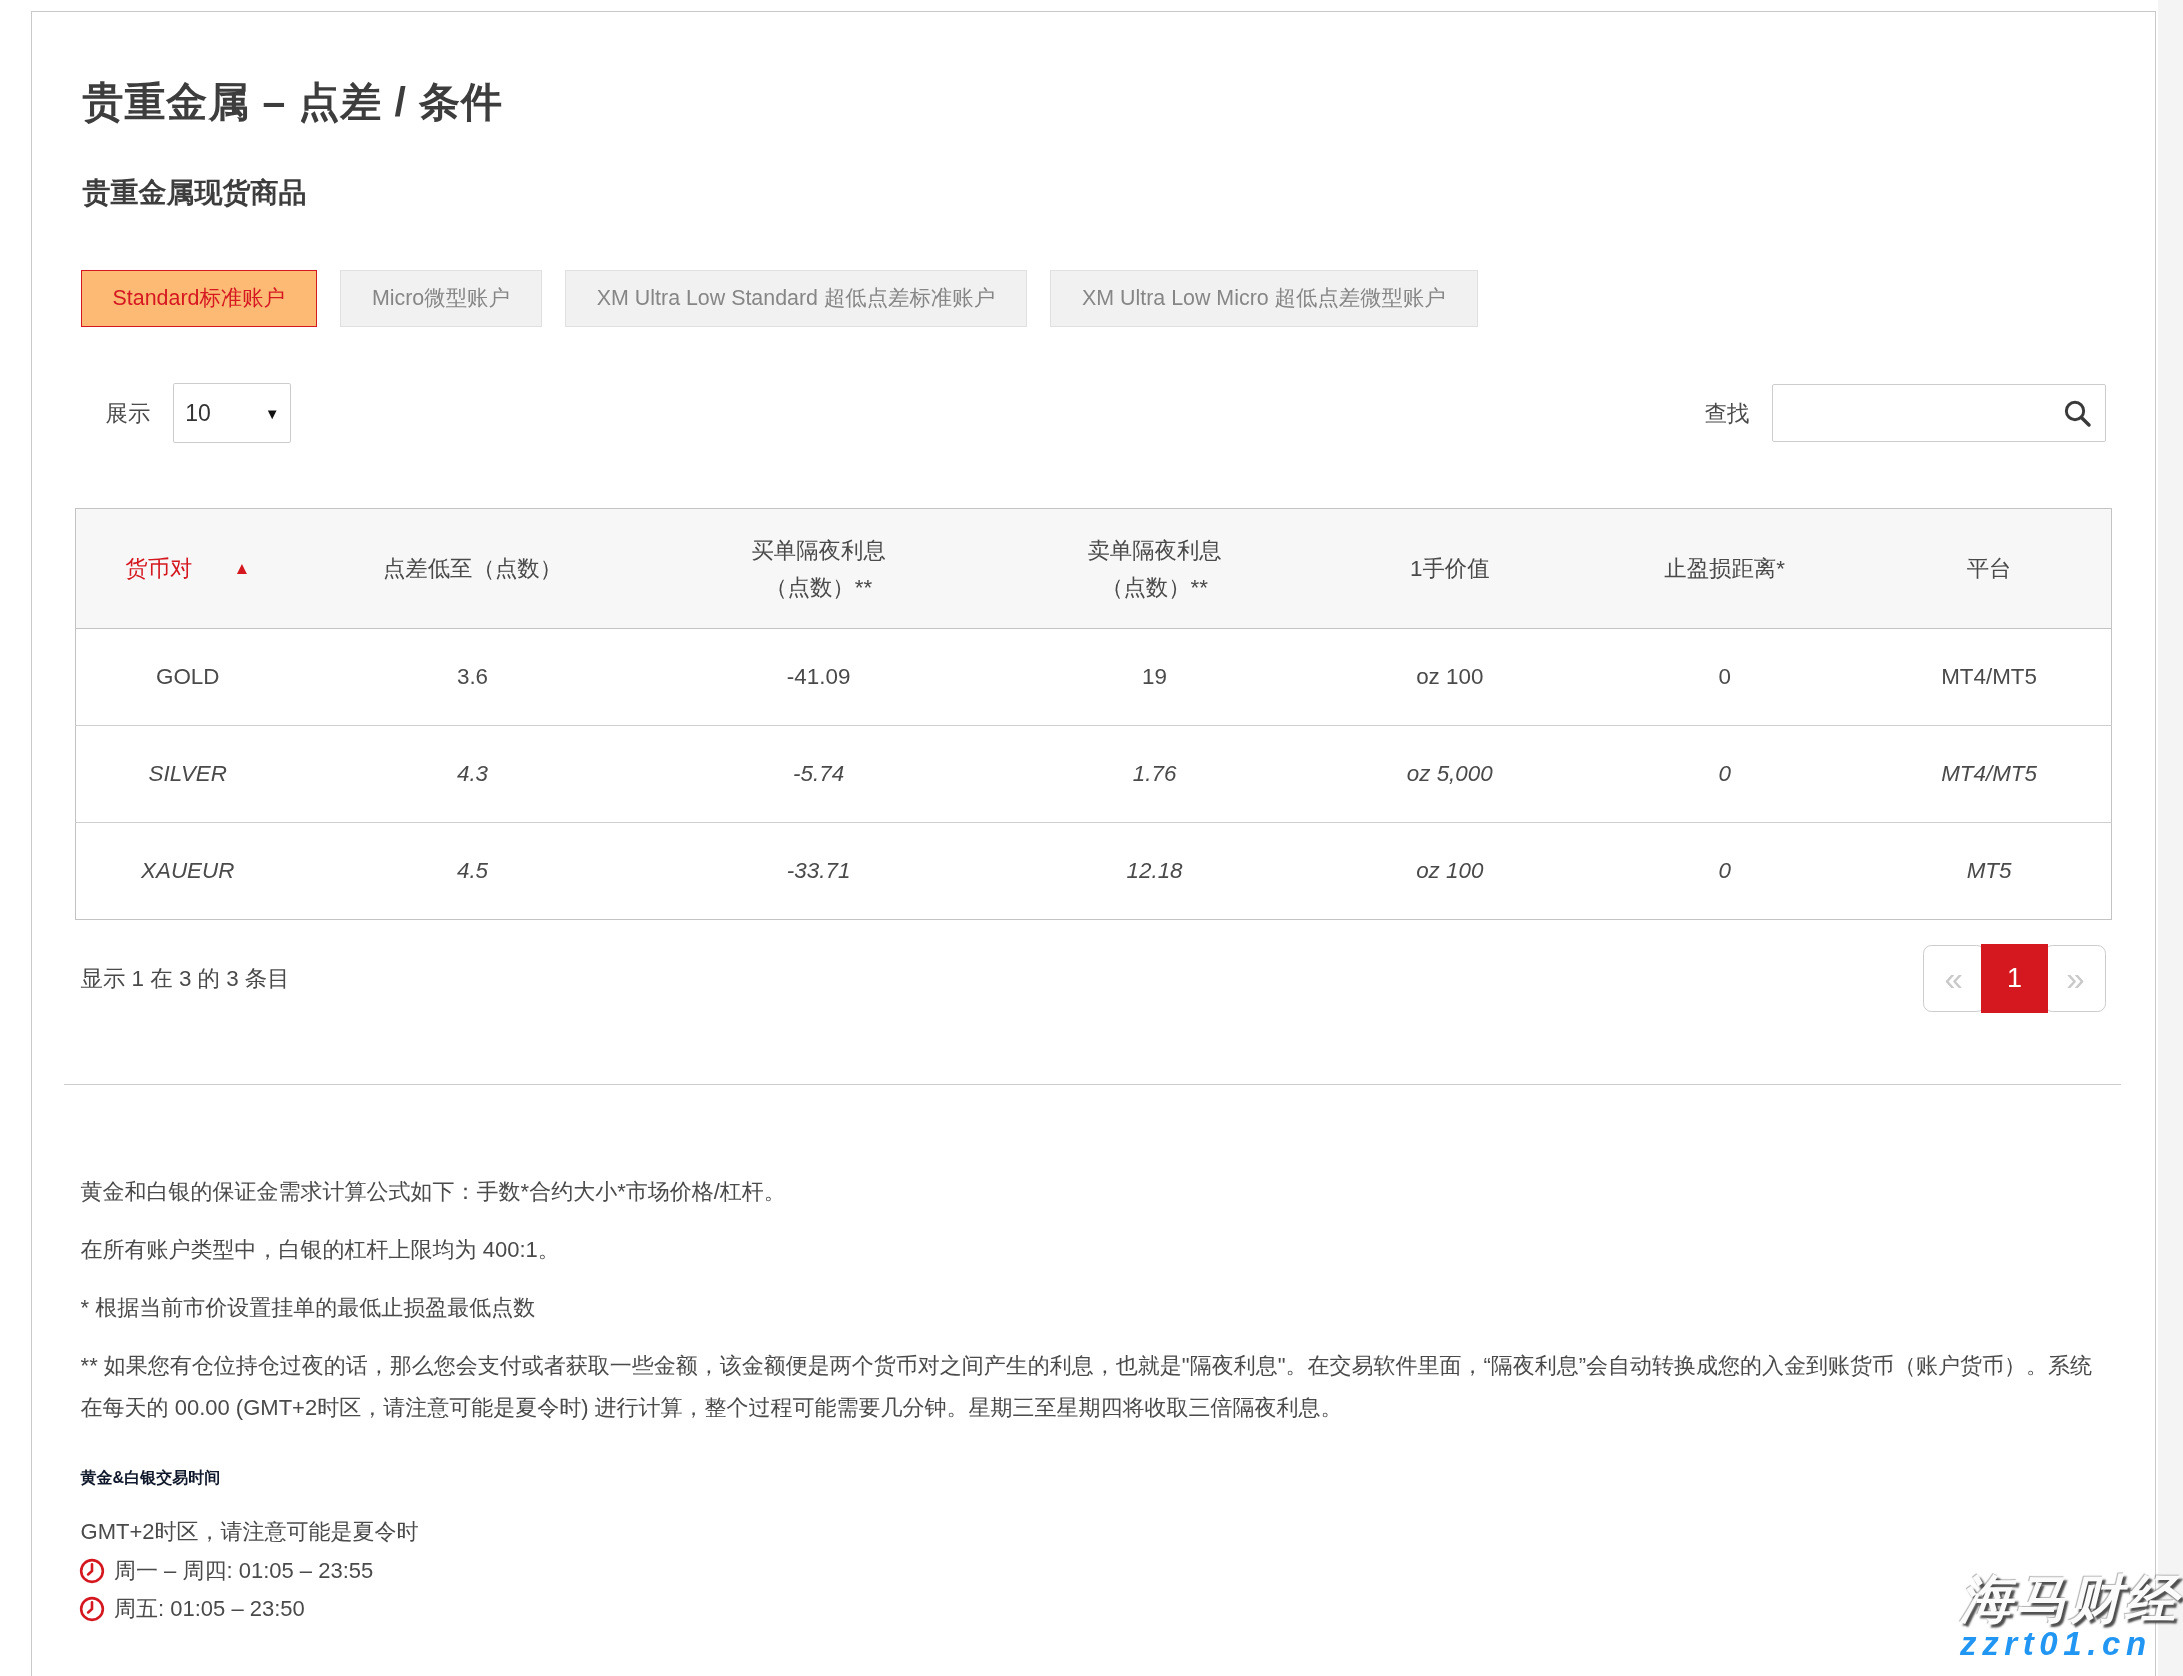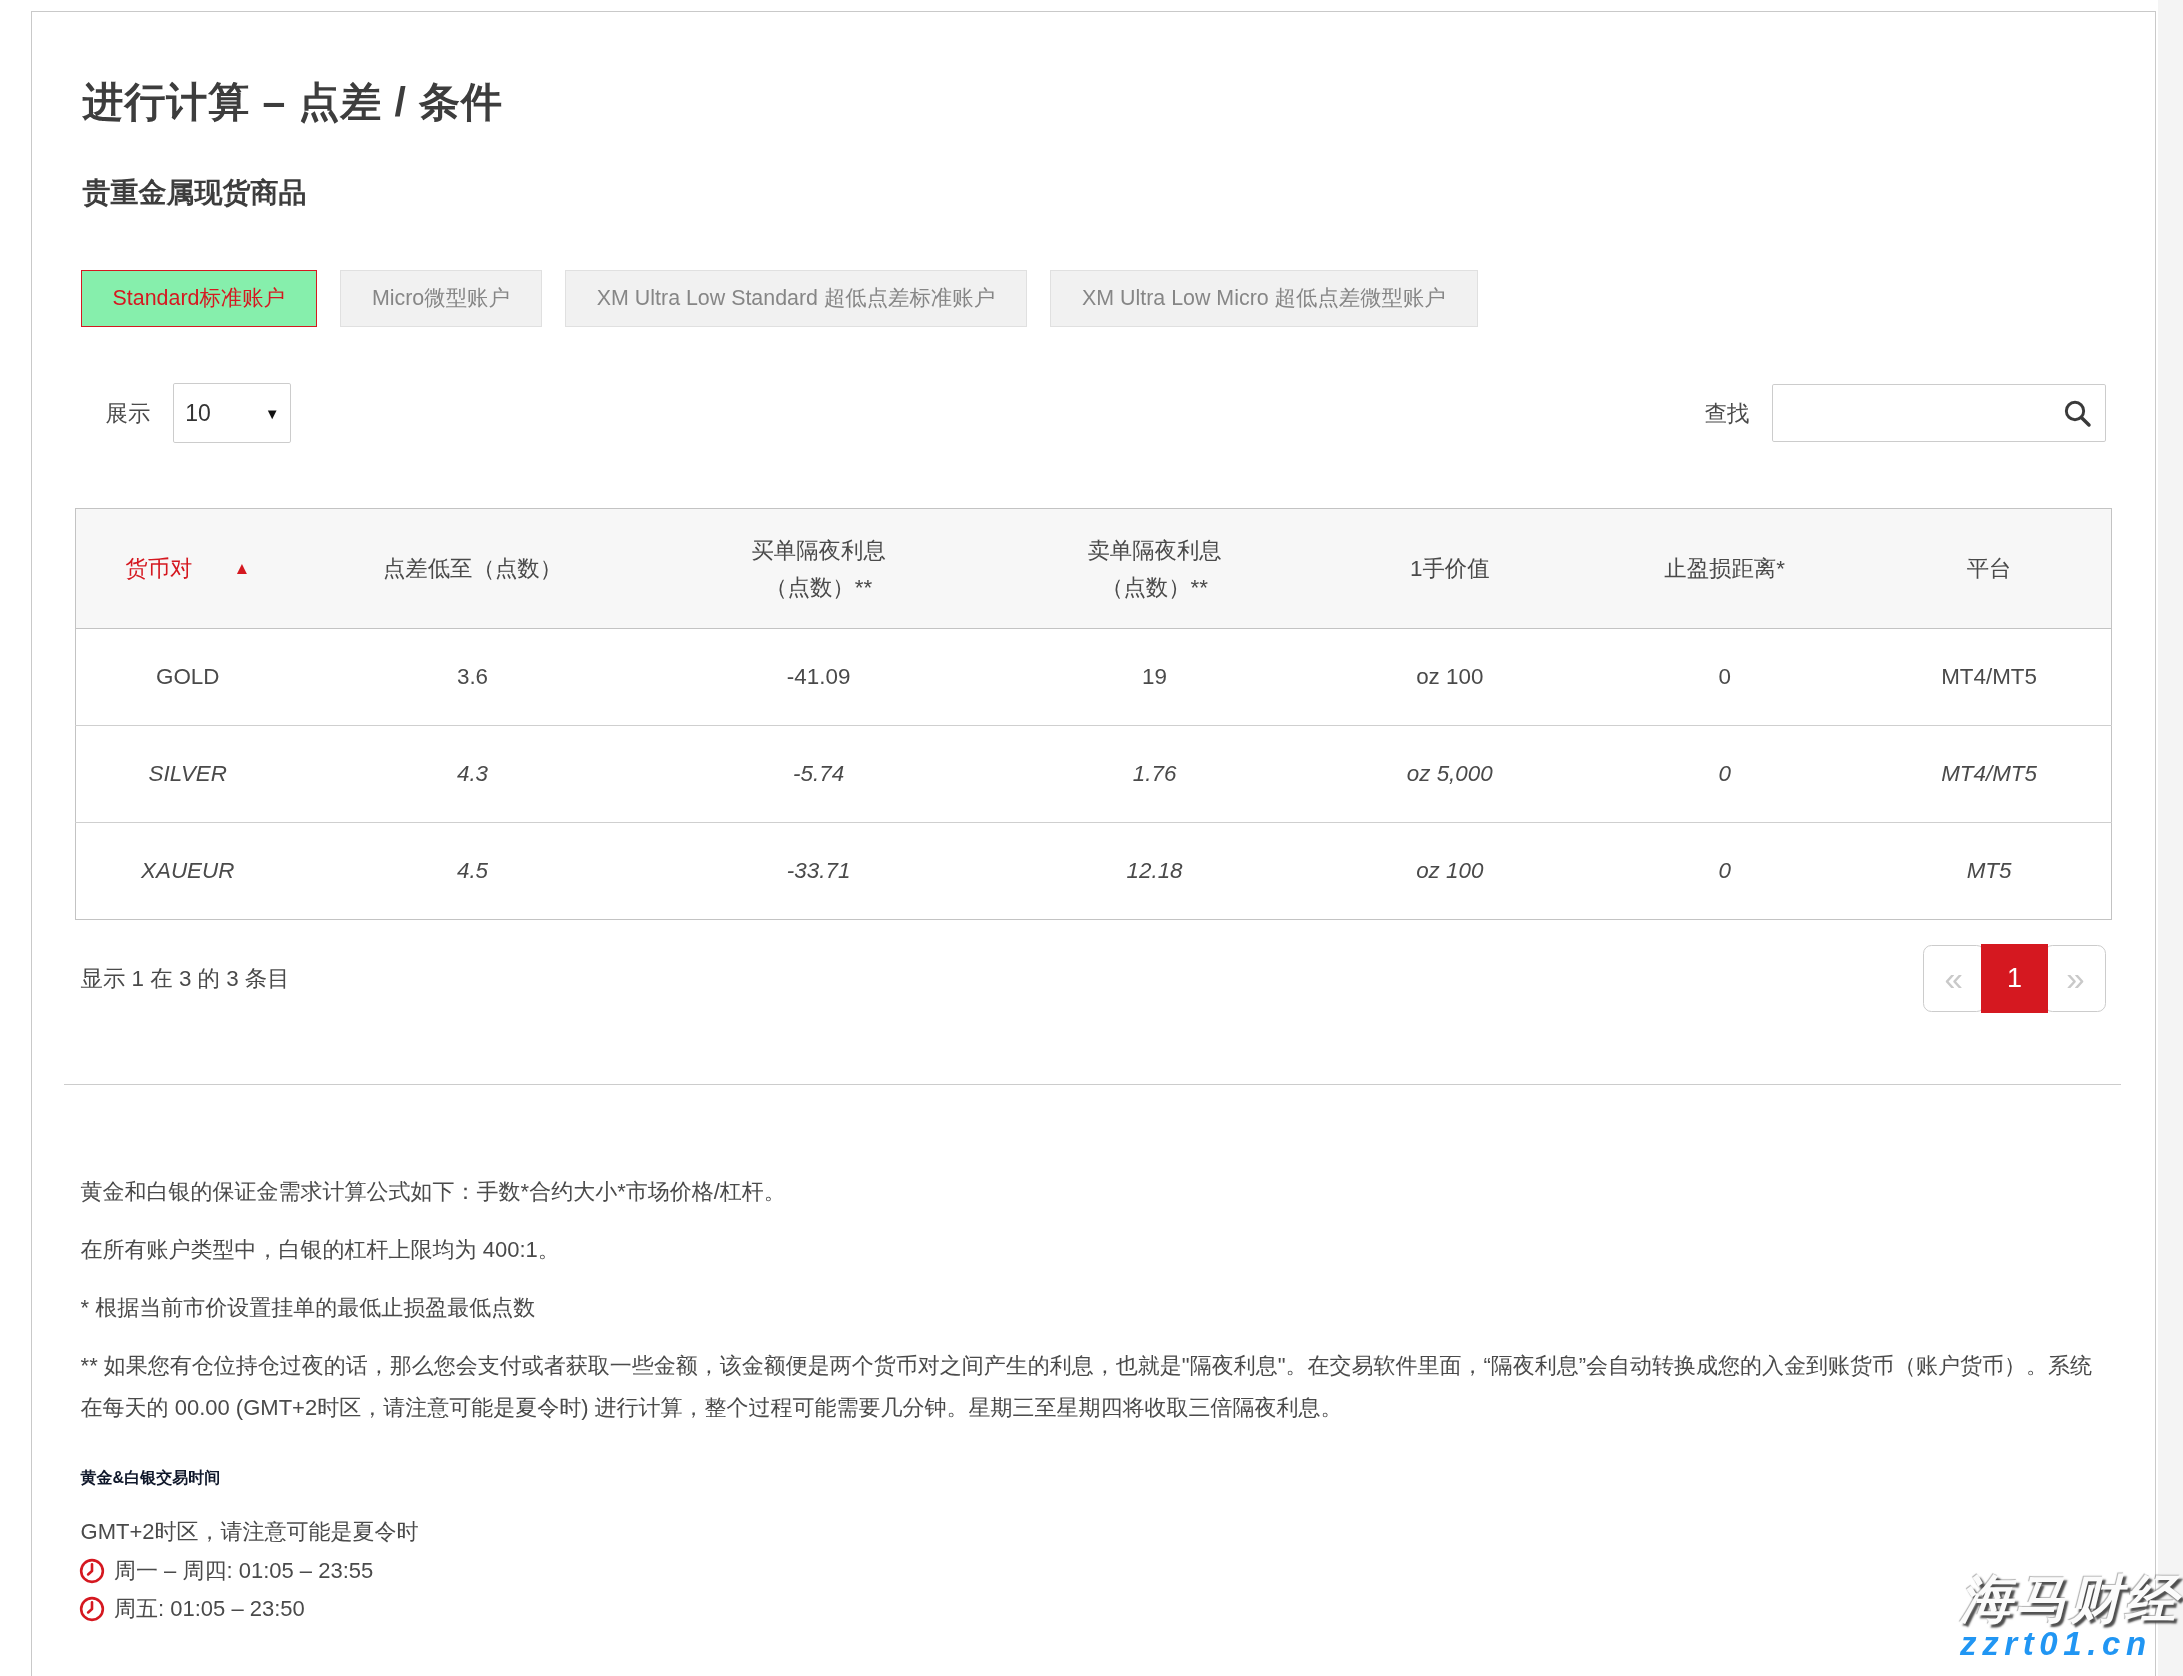--- a/index.html
+++ b/index.html
@@ -16,21 +16,21 @@
     box-sizing:border-box;padding:35px 43px 37px 43px;
   }
   h1.page-title{font-size:41px;font-weight:700;color:#3d3d3d;margin:28px 0 0 7.5px;letter-spacing:0.9px;}
   h2.page-subtitle{font-size:28px;font-weight:700;color:#3d3d3d;margin:44px 0 0 7.5px;}
   .tabs{margin:58px 0 0 5.6px;display:flex;}
   .tab{
     font-size:21.4px;line-height:55px;padding:0 31px;margin-right:23px;
     background:#f1f1f1;border:1.9px solid #e0e0e0;color:#868686;
     cursor:pointer;white-space:nowrap;
   }
-  .tab.active{background:#86efac;border-color:#d51820;color:#d51820;text-align:center;}
+  .tab.active{background:#fdba74;border-color:#d51820;color:#d51820;text-align:center;}
   .controls{margin:56px 5.6px 0 5.6px;display:flex;justify-content:space-between;align-items:center;}
   .ctrl-left,.ctrl-right{display:flex;align-items:center;margin-left:25px;}
   .ctrl-label{font-size:22.4px;color:#4a4a4a;}
   .select-box{
     margin-left:23px;width:116px;height:58px;border:1.9px solid #ccc;border-radius:1.9px;
     display:flex;align-items:center;justify-content:center;font-size:23px;color:#333;cursor:pointer;gap:40px;
   }
   .select-box .caret{font-size:15px;margin-left:14px;color:#111;}
   .search-wrap{margin-left:23px;position:relative;}
   .search-input{
@@ -78,21 +78,21 @@
     text-shadow:1.9px 1.9px 0.9px rgba(255,255,255,0.95);margin-top:1.9px;
   }
 </style>
 </head>
 <body>
 
 <div class="right-strip"></div>
 
 <div class="card">
 
-  <h1 class="page-title">进行计算 – 点差 / 条件</h1>
+  <h1 class="page-title">贵重金属 – 点差 / 条件</h1>
   <h2 class="page-subtitle">贵重金属现货商品</h2>
 
   <div class="tabs">
     <div class="tab active">Standard标准账户</div>
     <div class="tab">Micro微型账户</div>
     <div class="tab">XM Ultra Low Standard 超低点差标准账户</div>
     <div class="tab">XM Ultra Low Micro 超低点差微型账户</div>
   </div>
 
   <div class="controls">

